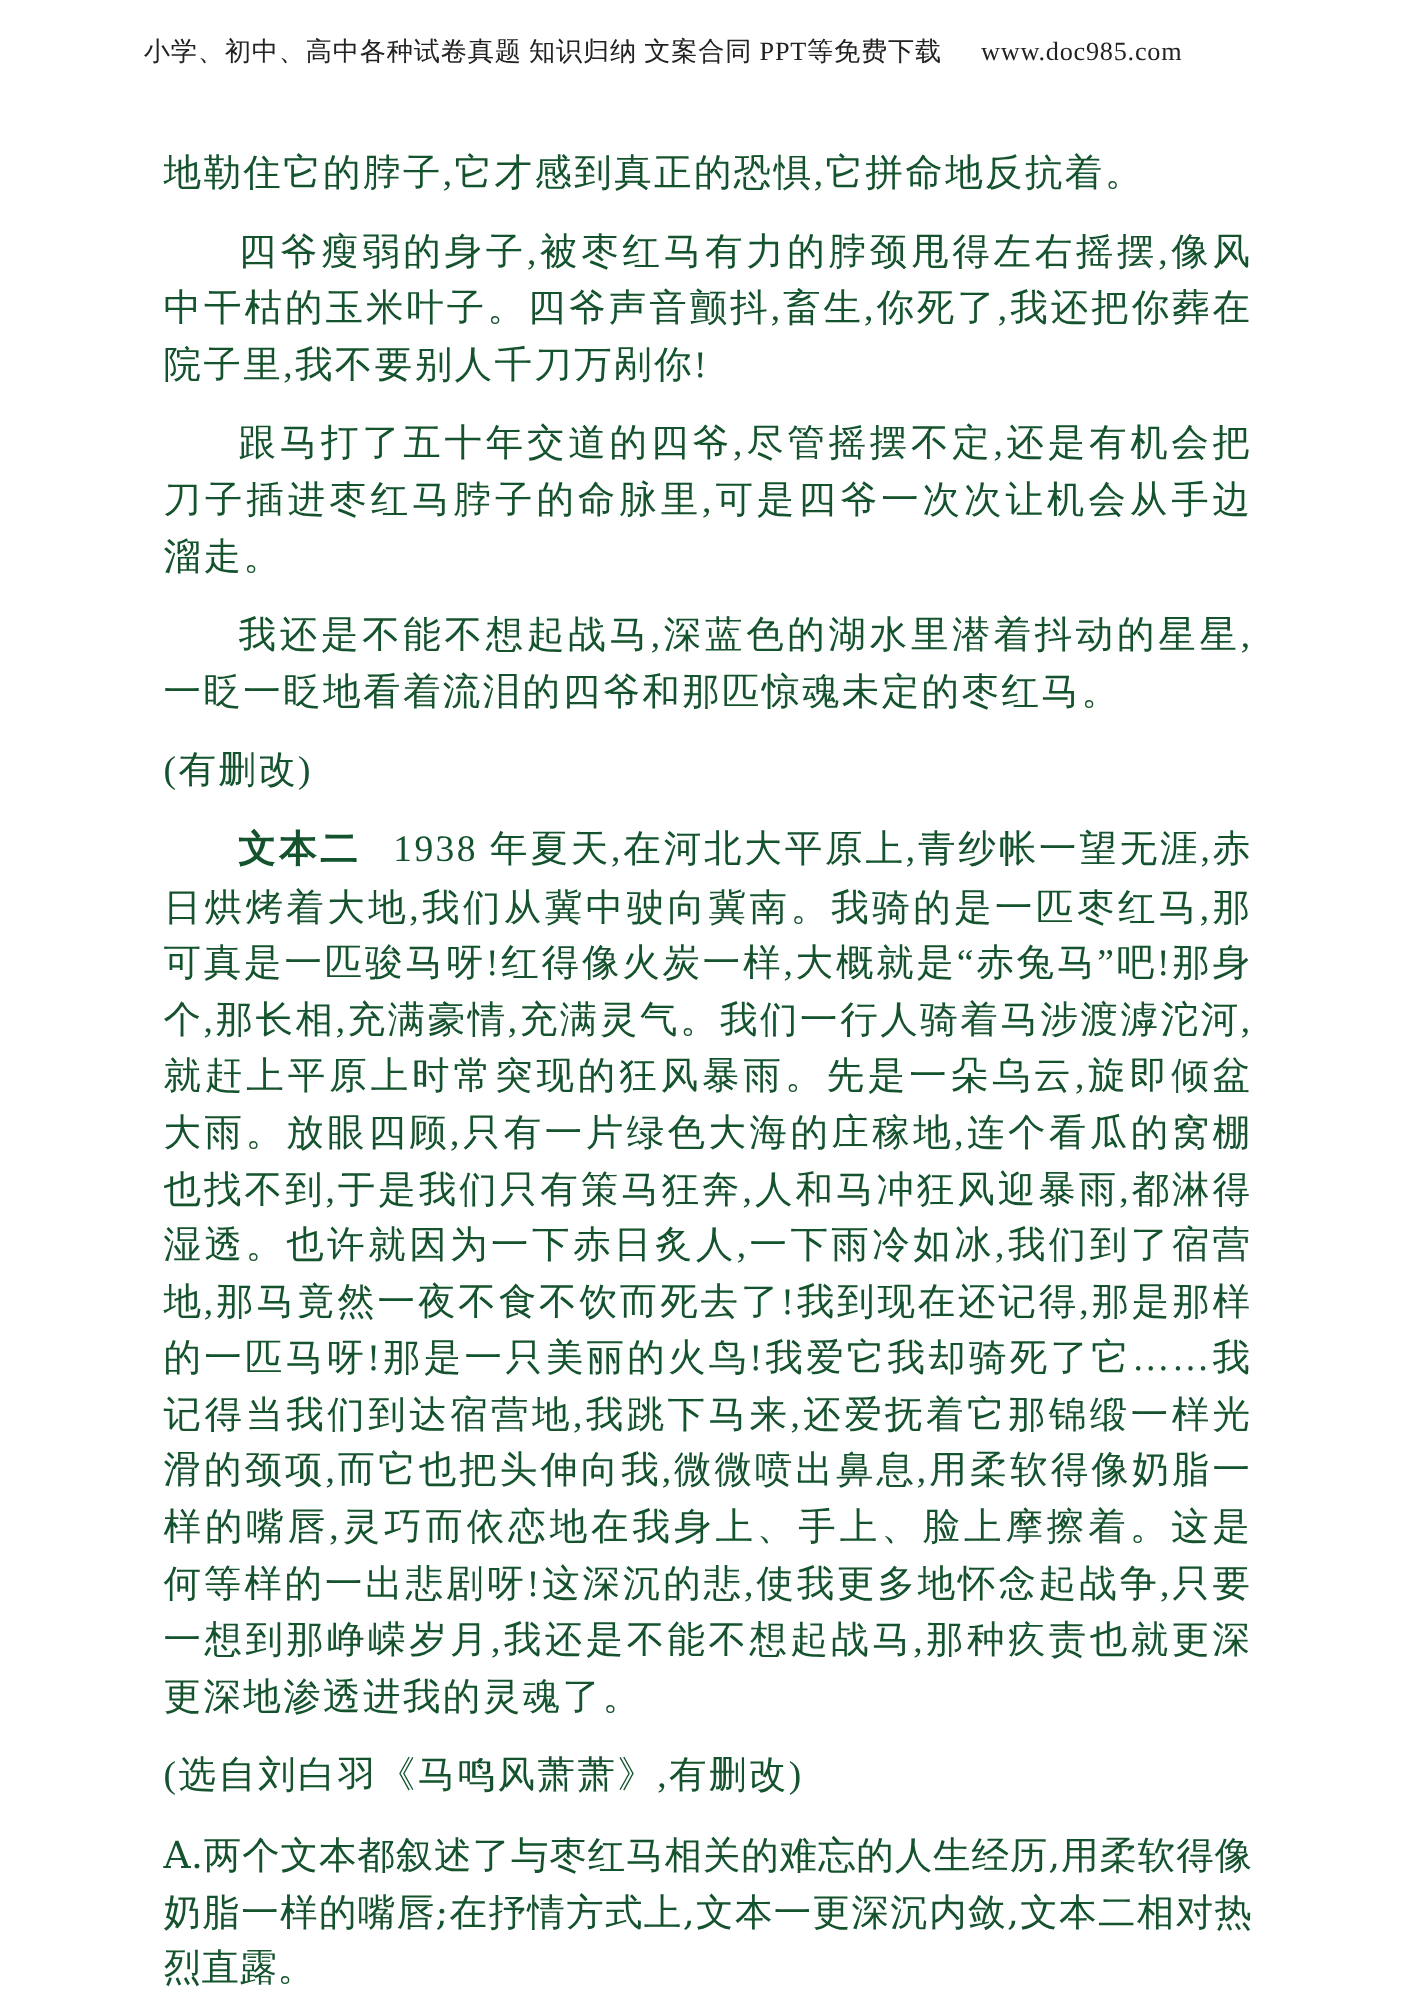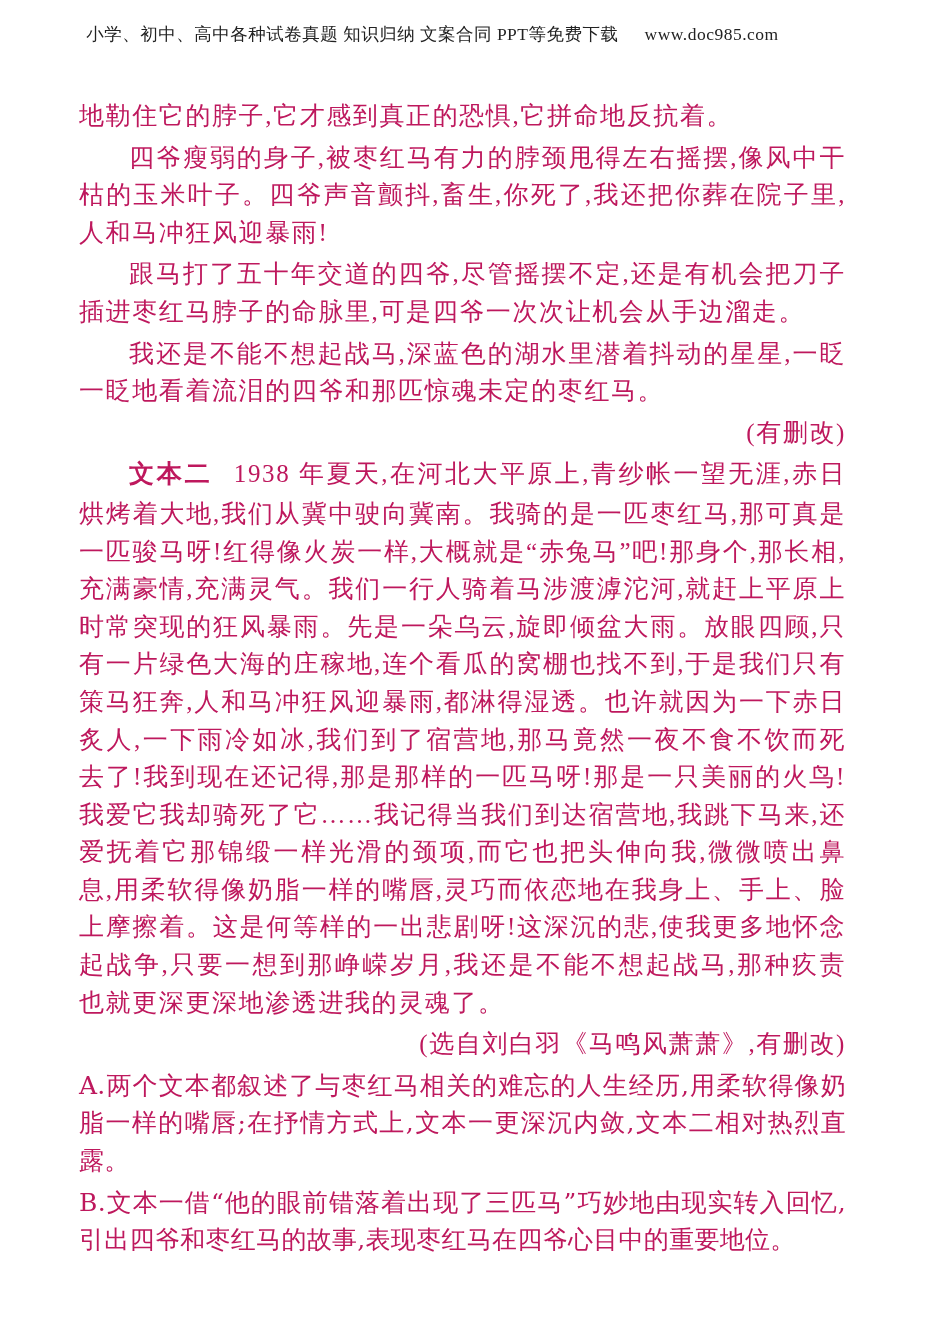--- a/index.html
+++ b/index.html
@@ -8,71 +8,71 @@
     width: 950px;
     height: 1344px;
     background: #ffffff;
     color: #1b1b1b;
     overflow: hidden;
     font-family: "Liberation Serif", serif;
   }
   .page {
     width: 950px;
     height: 1344px;
-    padding: 22px 100px 0 75px;
+    padding: 22px 100px 0 94px;
   }
   .site-header {
     width: 100%;
     text-align: center;
     font-size: 17.5px;
     line-height: 25px;
     letter-spacing: 0.5px;
     color: #222;
     white-space: nowrap;
     margin-left: -30px;
     margin-bottom: 50px;
   }
   .site-header .url { margin-left: 26px; font-family: "Liberation Serif", serif; }
   p {
-    margin: 4px;
+    margin: 15px;
     font-size: 25px;
     line-height: 37.6px;
     text-align: justify;
-    color: #be185d;
+    color: #14532d;
   }
   .kai {
     font-family: "Liberation Serif", serif;
     letter-spacing: 1.6px;
   }
   .song {
     font-family: "DejaVu Serif", serif;
     letter-spacing: 0.3px;
   }
   .indent { text-indent: 2em; }
-  .right { text-align: right; text-indent: 0; }
+  .right { text-indent: 0; }
   .t2-label {
     font-weight: bold;
     font-family: Liberation Mono, monospace;
     margin-right: 0.85em;
     letter-spacing: 2px;
   }
   .qnum { font-weight: bold; font-family: "DejaVu Serif", serif; letter-spacing: 0; }
 </style>
 </head>
 <body>
 
 <div class="page">
 
   <div class="site-header">
     <span>小学、初中、高中各种试卷真题 知识归纳 文案合同 PPT等免费下载</span><span class="url">www.doc985.com</span>
   </div>
 
   <div>
     <p class="kai">地勒住它的脖子,它才感到真正的恐惧,它拼命地反抗着。</p>
-    <p class="kai indent">四爷瘦弱的身子,被枣红马有力的脖颈甩得左右摇摆,像风中干枯的玉米叶子。四爷声音颤抖,畜生,你死了,我还把你葬在院子里,人和马冲狂风迎暴雨!</p>
+    <p class="kai indent">四爷瘦弱的身子,被枣红马有力的脖颈甩得左右摇摆,像风中干枯的玉米叶子。四爷声音颤抖,畜生,你死了,我还把你葬在院子里,我不要别人千刀万剐你!</p>
     <p class="kai indent">跟马打了五十年交道的四爷,尽管摇摆不定,还是有机会把刀子插进枣红马脖子的命脉里,可是四爷一次次让机会从手边溜走。</p>
     <p class="kai indent">我还是不能不想起战马,深蓝色的湖水里潜着抖动的星星,一眨一眨地看着流泪的四爷和那匹惊魂未定的枣红马。</p>
     <p class="kai right">(有删改)</p>
   </div>
 
   <div>
     <p class="kai indent"><span class="t2-label">文本二</span><span>1938 年夏天,在河北大平原上,青纱帐一望无涯,赤日烘烤着大地,我们从冀中驶向冀南。我骑的是一匹枣红马,那可真是一匹骏马呀!红得像火炭一样,大概就是“赤兔马”吧!那身个,那长相,充满豪情,充满灵气。我们一行人骑着马涉渡滹沱河,就赶上平原上时常突现的狂风暴雨。先是一朵乌云,旋即倾盆大雨。放眼四顾,只有一片绿色大海的庄稼地,连个看瓜的窝棚也找不到,于是我们只有策马狂奔,人和马冲狂风迎暴雨,都淋得湿透。也许就因为一下赤日炙人,一下雨冷如冰,我们到了宿营地,那马竟然一夜不食不饮而死去了!我到现在还记得,那是那样的一匹马呀!那是一只美丽的火鸟!我爱它我却骑死了它……我记得当我们到达宿营地,我跳下马来,还爱抚着它那锦缎一样光滑的颈项,而它也把头伸向我,微微喷出鼻息,用柔软得像奶脂一样的嘴唇,灵巧而依恋地在我身上、手上、脸上摩擦着。这是何等样的一出悲剧呀!这深沉的悲,使我更多地怀念起战争,只要一想到那峥嵘岁月,我还是不能不想起战马,那种疚责也就更深更深地渗透进我的灵魂了。</span></p>
     <p class="kai right">(选自刘白羽《马鸣风萧萧》,有删改)</p>
   </div>
 

